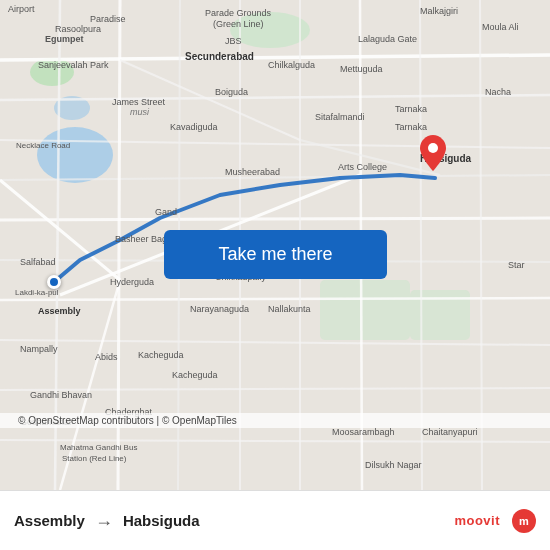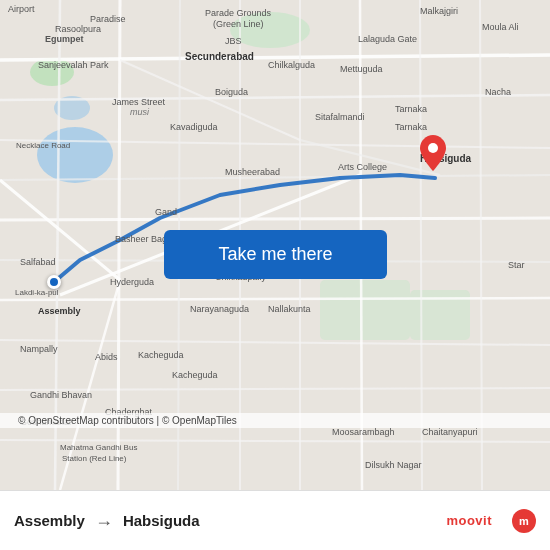--- a/index.html
+++ b/index.html
@@ -76,21 +76,21 @@
       font-size: 15px;
       font-weight: bold;
       color: #222;
     }
 
     #moovit-logo {
       position: absolute;
       right: 14px;
       display: flex;
       align-items: center;
-      gap: 20px;
+      gap: 12px;
     }
 
     #moovit-text {
       font-size: 13px;
       font-weight: bold;
       color: #e53935;
       letter-spacing: 0.5px;
     }
 
     #moovit-icon {

